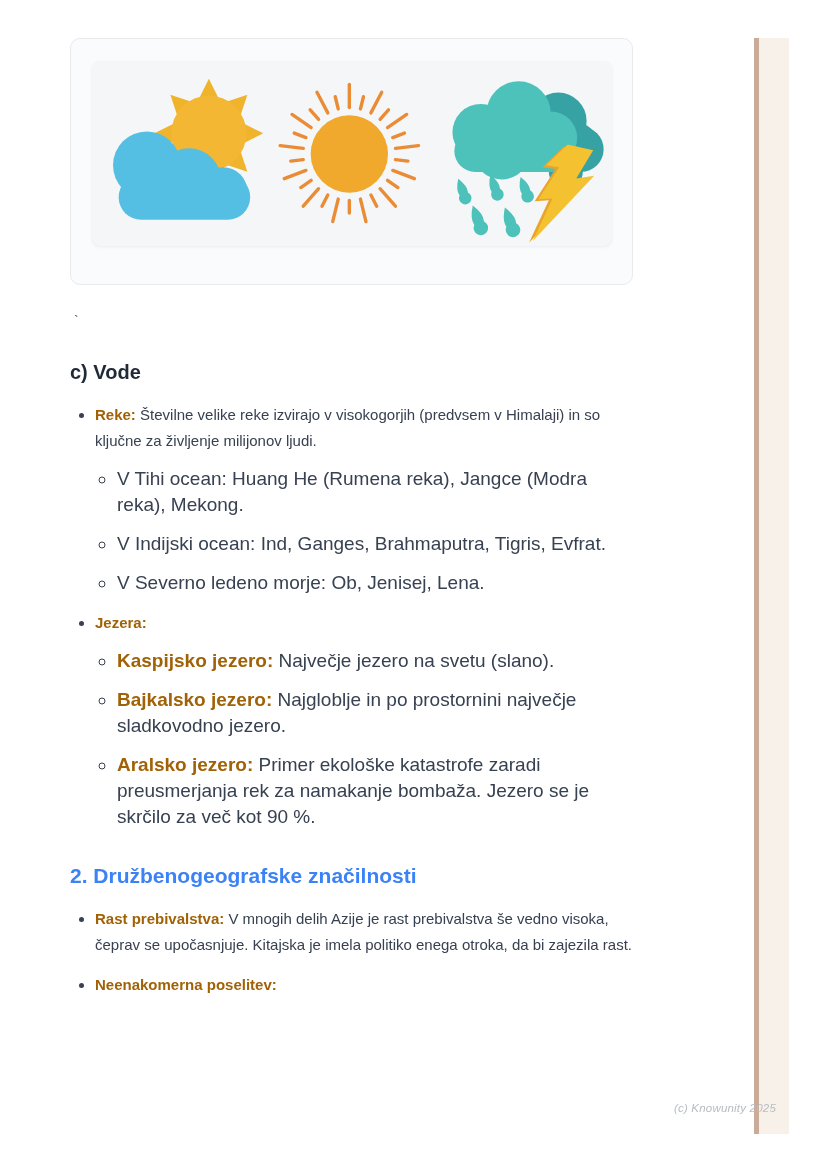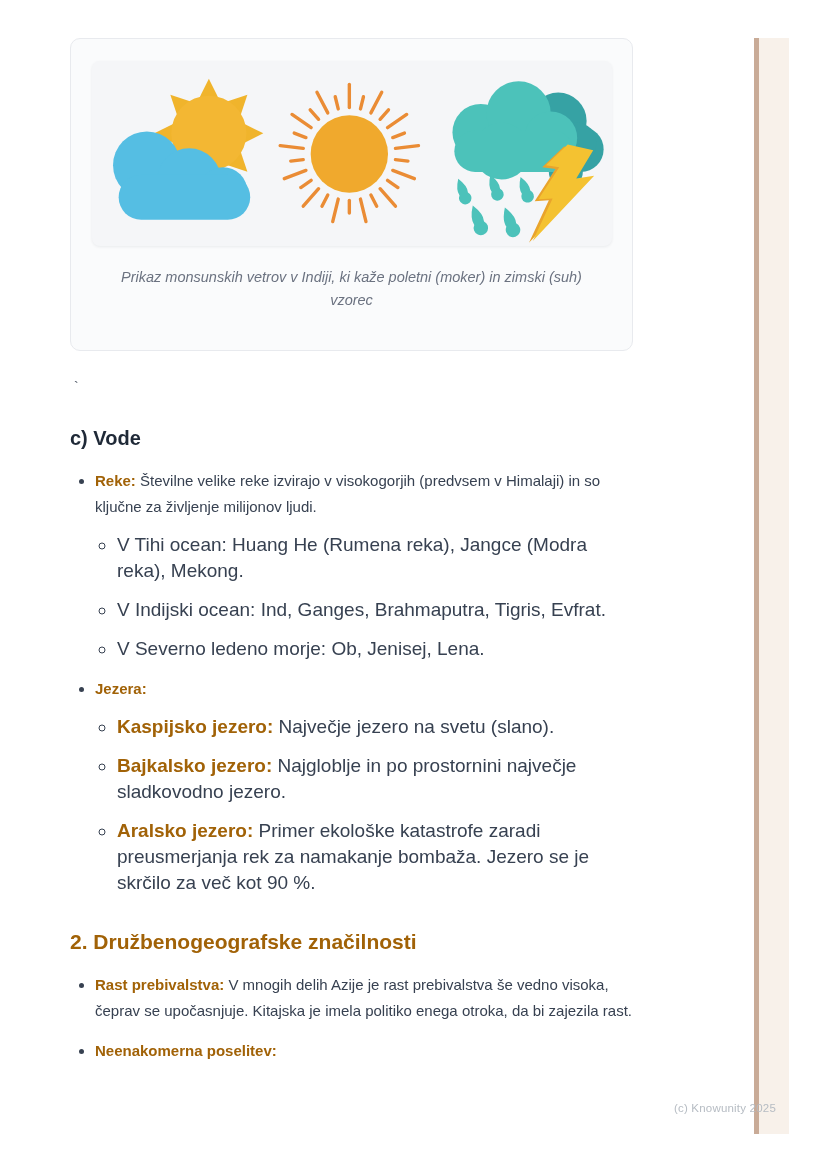--- a/index.html
+++ b/index.html
@@ -19,20 +19,21 @@
     width:35px; height:1096px;
     background:#f8f1ea;
     border-left:5px solid #c9ab97;
     z-index:1;
   }
 
   .footer-note {
     position:absolute; top:1102px; right:52px;
     font-size:11.5px; color:#b6bcc3; z-index:2;
     letter-spacing:.2px;
+    font-style:italic;
   }
 
   .content { position:absolute; left:70px; top:0; width:563px; z-index:0; }
 
   
   .card {
     margin-top:38px;
     width:563px;
     background:#fafbfc;
     border:1px solid #e8eaee;
@@ -60,21 +61,21 @@
   }
 
   .stray { margin-top:28px; margin-left:4px; font-size:14px; color:#4b5563; height:18px; }
 
   h3.sub-heading {
     margin-top:30px;
     font-size:20px; font-weight:bold; color:#1f2937;
   }
   h2.orange-heading {
     margin-top:34px;
-    font-size:21px; font-weight:bold; color:#a16207;
+    font-size:21px; font-weight:bold; color:#3b82f6;
   }
 
   ul.l1 { list-style:disc; padding-left:25px; margin-top:18px; }
   ul.l1 > li { margin-bottom:14px; font-size:15px; line-height:26px; color:#374151; }
   ul.l2 { list-style:circle; padding-left:22px; margin-top:12px; }
   ul.l2 > li { margin-bottom:13px; font-size:19px; line-height:26px; }
   strong { color:#a16207; font-weight:bold;text-align:center; }
 </style>
 </head>
 <body>
@@ -179,21 +180,20 @@
             <path transform="translate(54,162) rotate(-20) scale(1.1)" d="M0,-12 Q7,-1 5,6 A7,7 0 1 1 -5,6 Q-7,-1 0,-12 Z"></path>
             <path transform="translate(88,164) rotate(-20) scale(1.1)" d="M0,-12 Q7,-1 5,6 A7,7 0 1 1 -5,6 Q-7,-1 0,-12 Z"></path>
           </g>
           <g>
             <polygon fill="#e9a42c" points="146,87 173,93 155,123 174,120 109,189 130,144 115,145 137,111 123,109"></polygon>
             <polygon fill="#f4c231" points="150,85 177,91 159,121 178,118 113,187 134,142 119,143 141,109 127,107"></polygon>
           </g>
         </svg>
 
       </div>
-      <figcaption class="caption">Prikaz monsunskih vetrov v Indiji, ki kaže poletni (moker) in zimski (suh) vzorec</figcaption>
     </figure>
 
     <div class="stray">`</div>
 
     <h3 class="sub-heading">c) Vode</h3>
 
     <ul class="l1">
       <li>
         <strong>Reke:</strong>
         <span>Številne velike reke izvirajo v visokogorjih (predvsem v Himalaji) in so ključne za življenje milijonov ljudi.</span>

